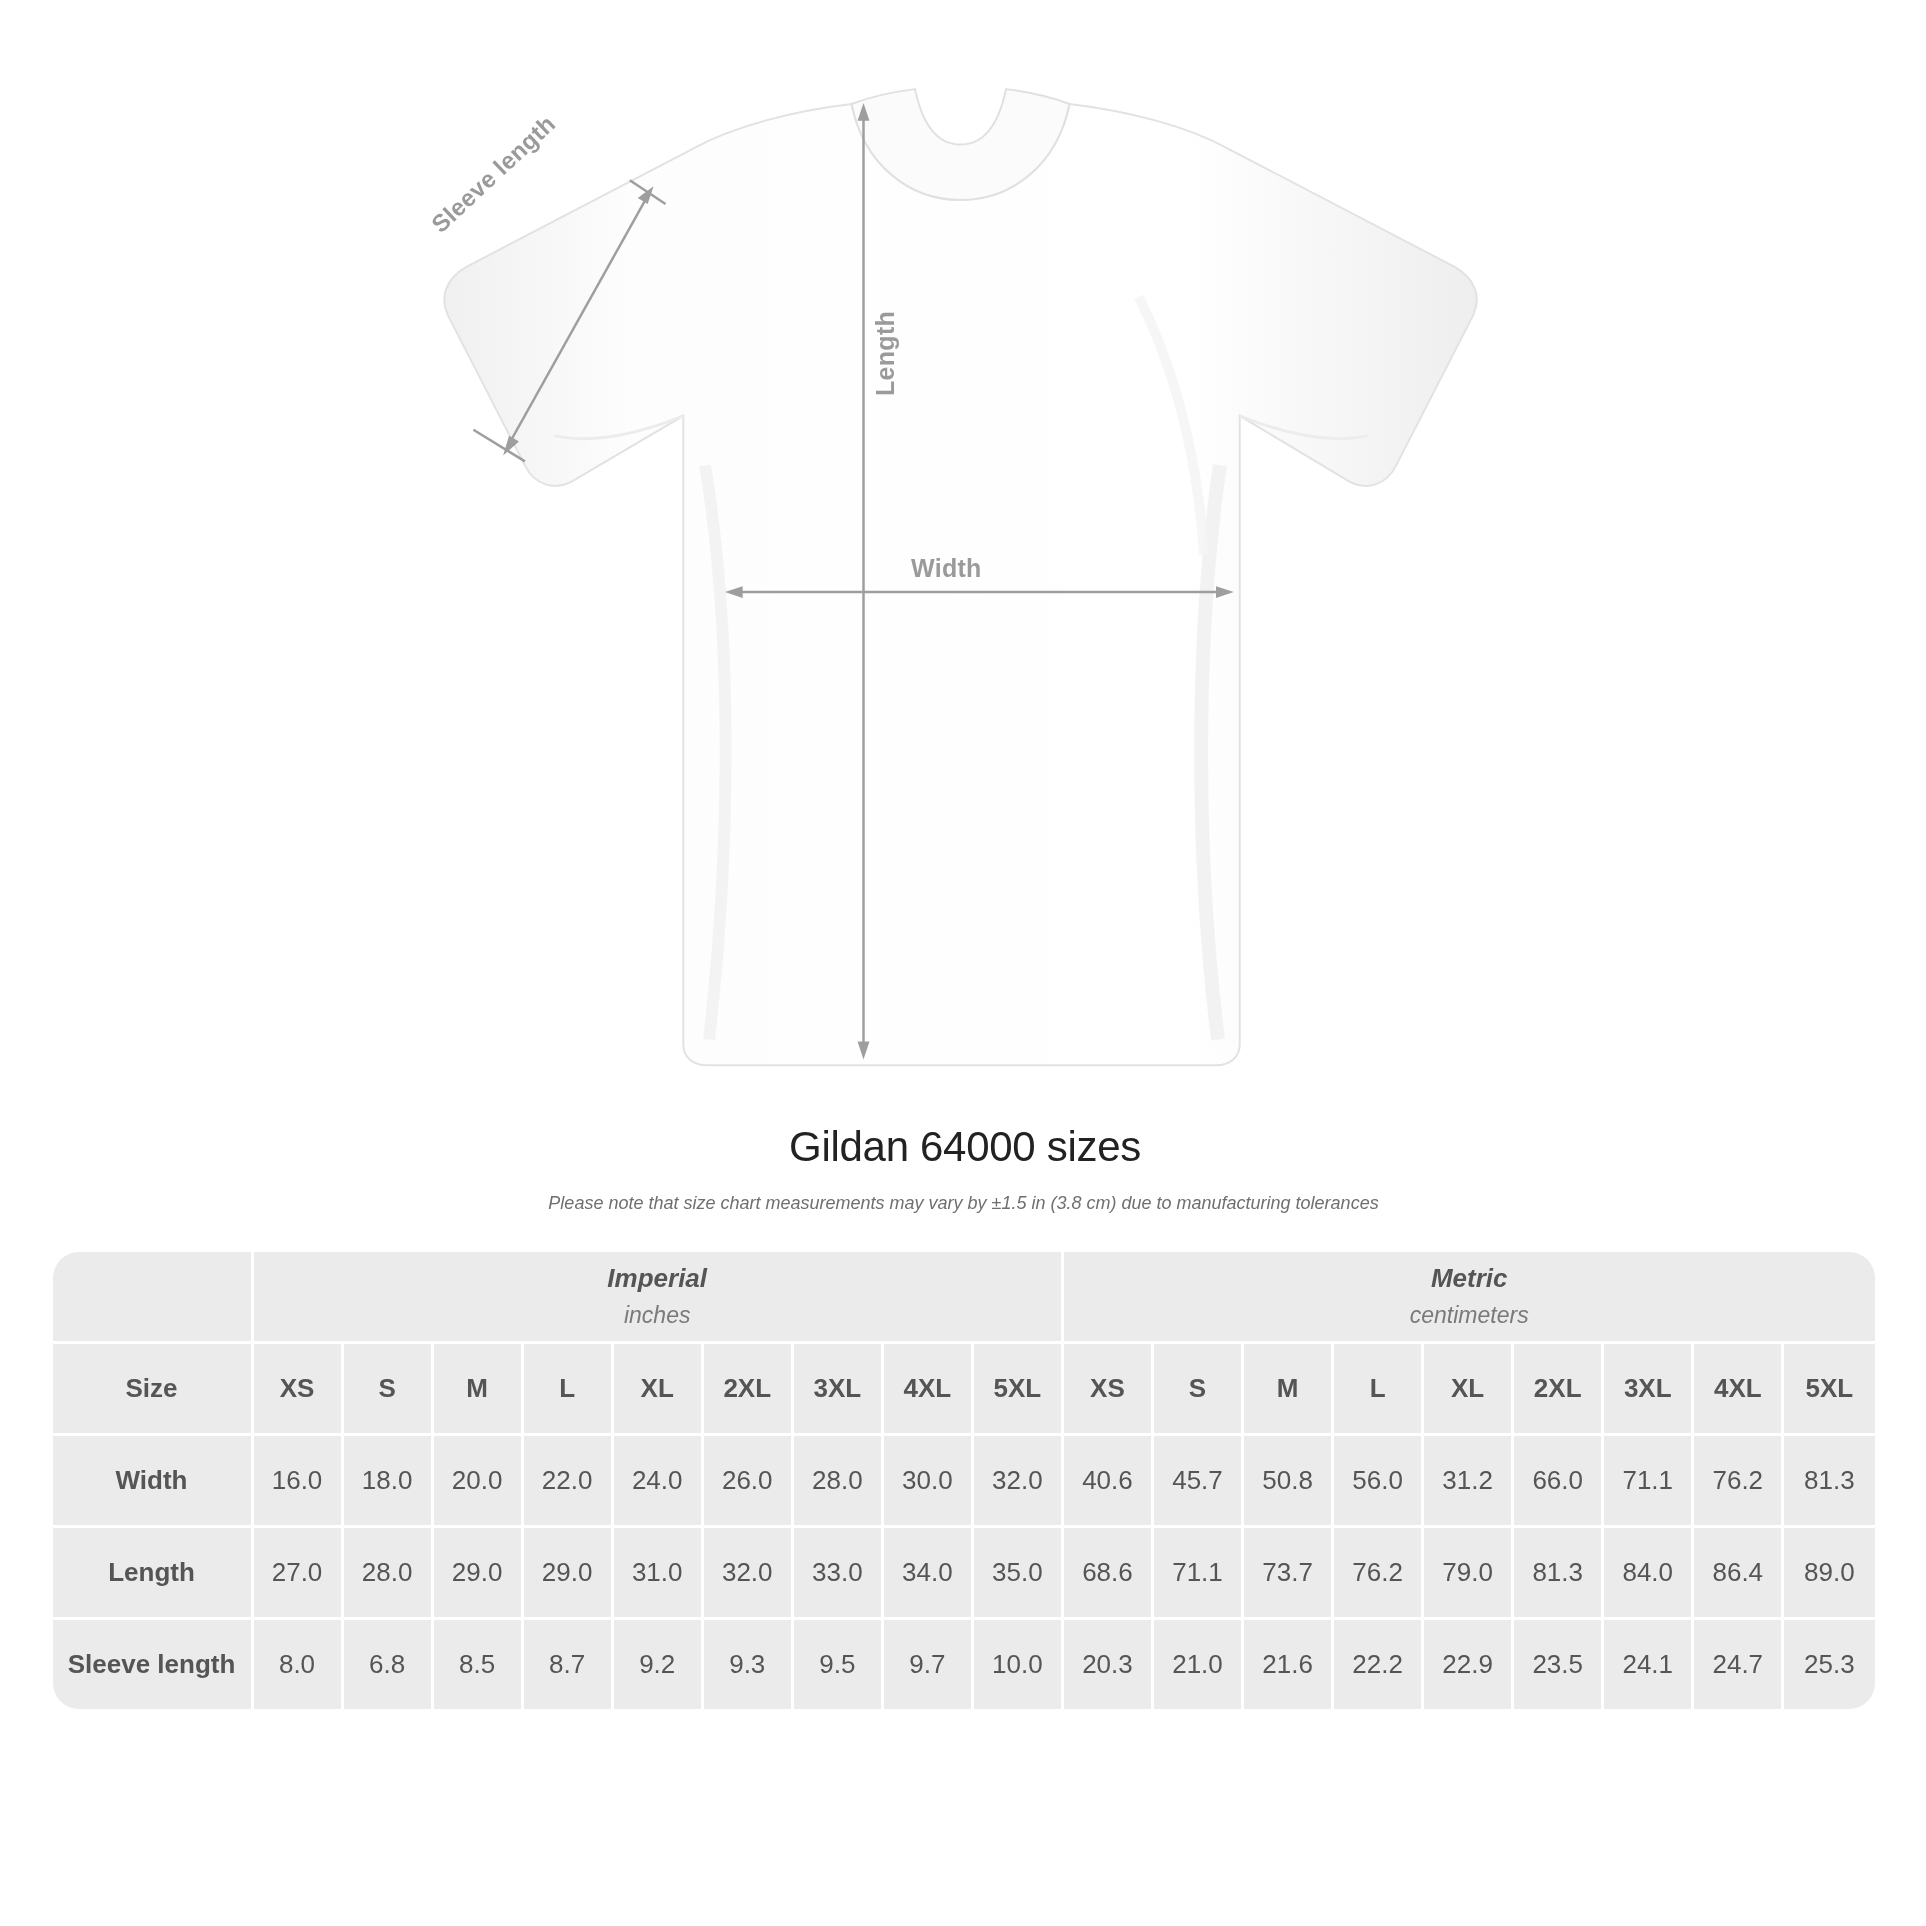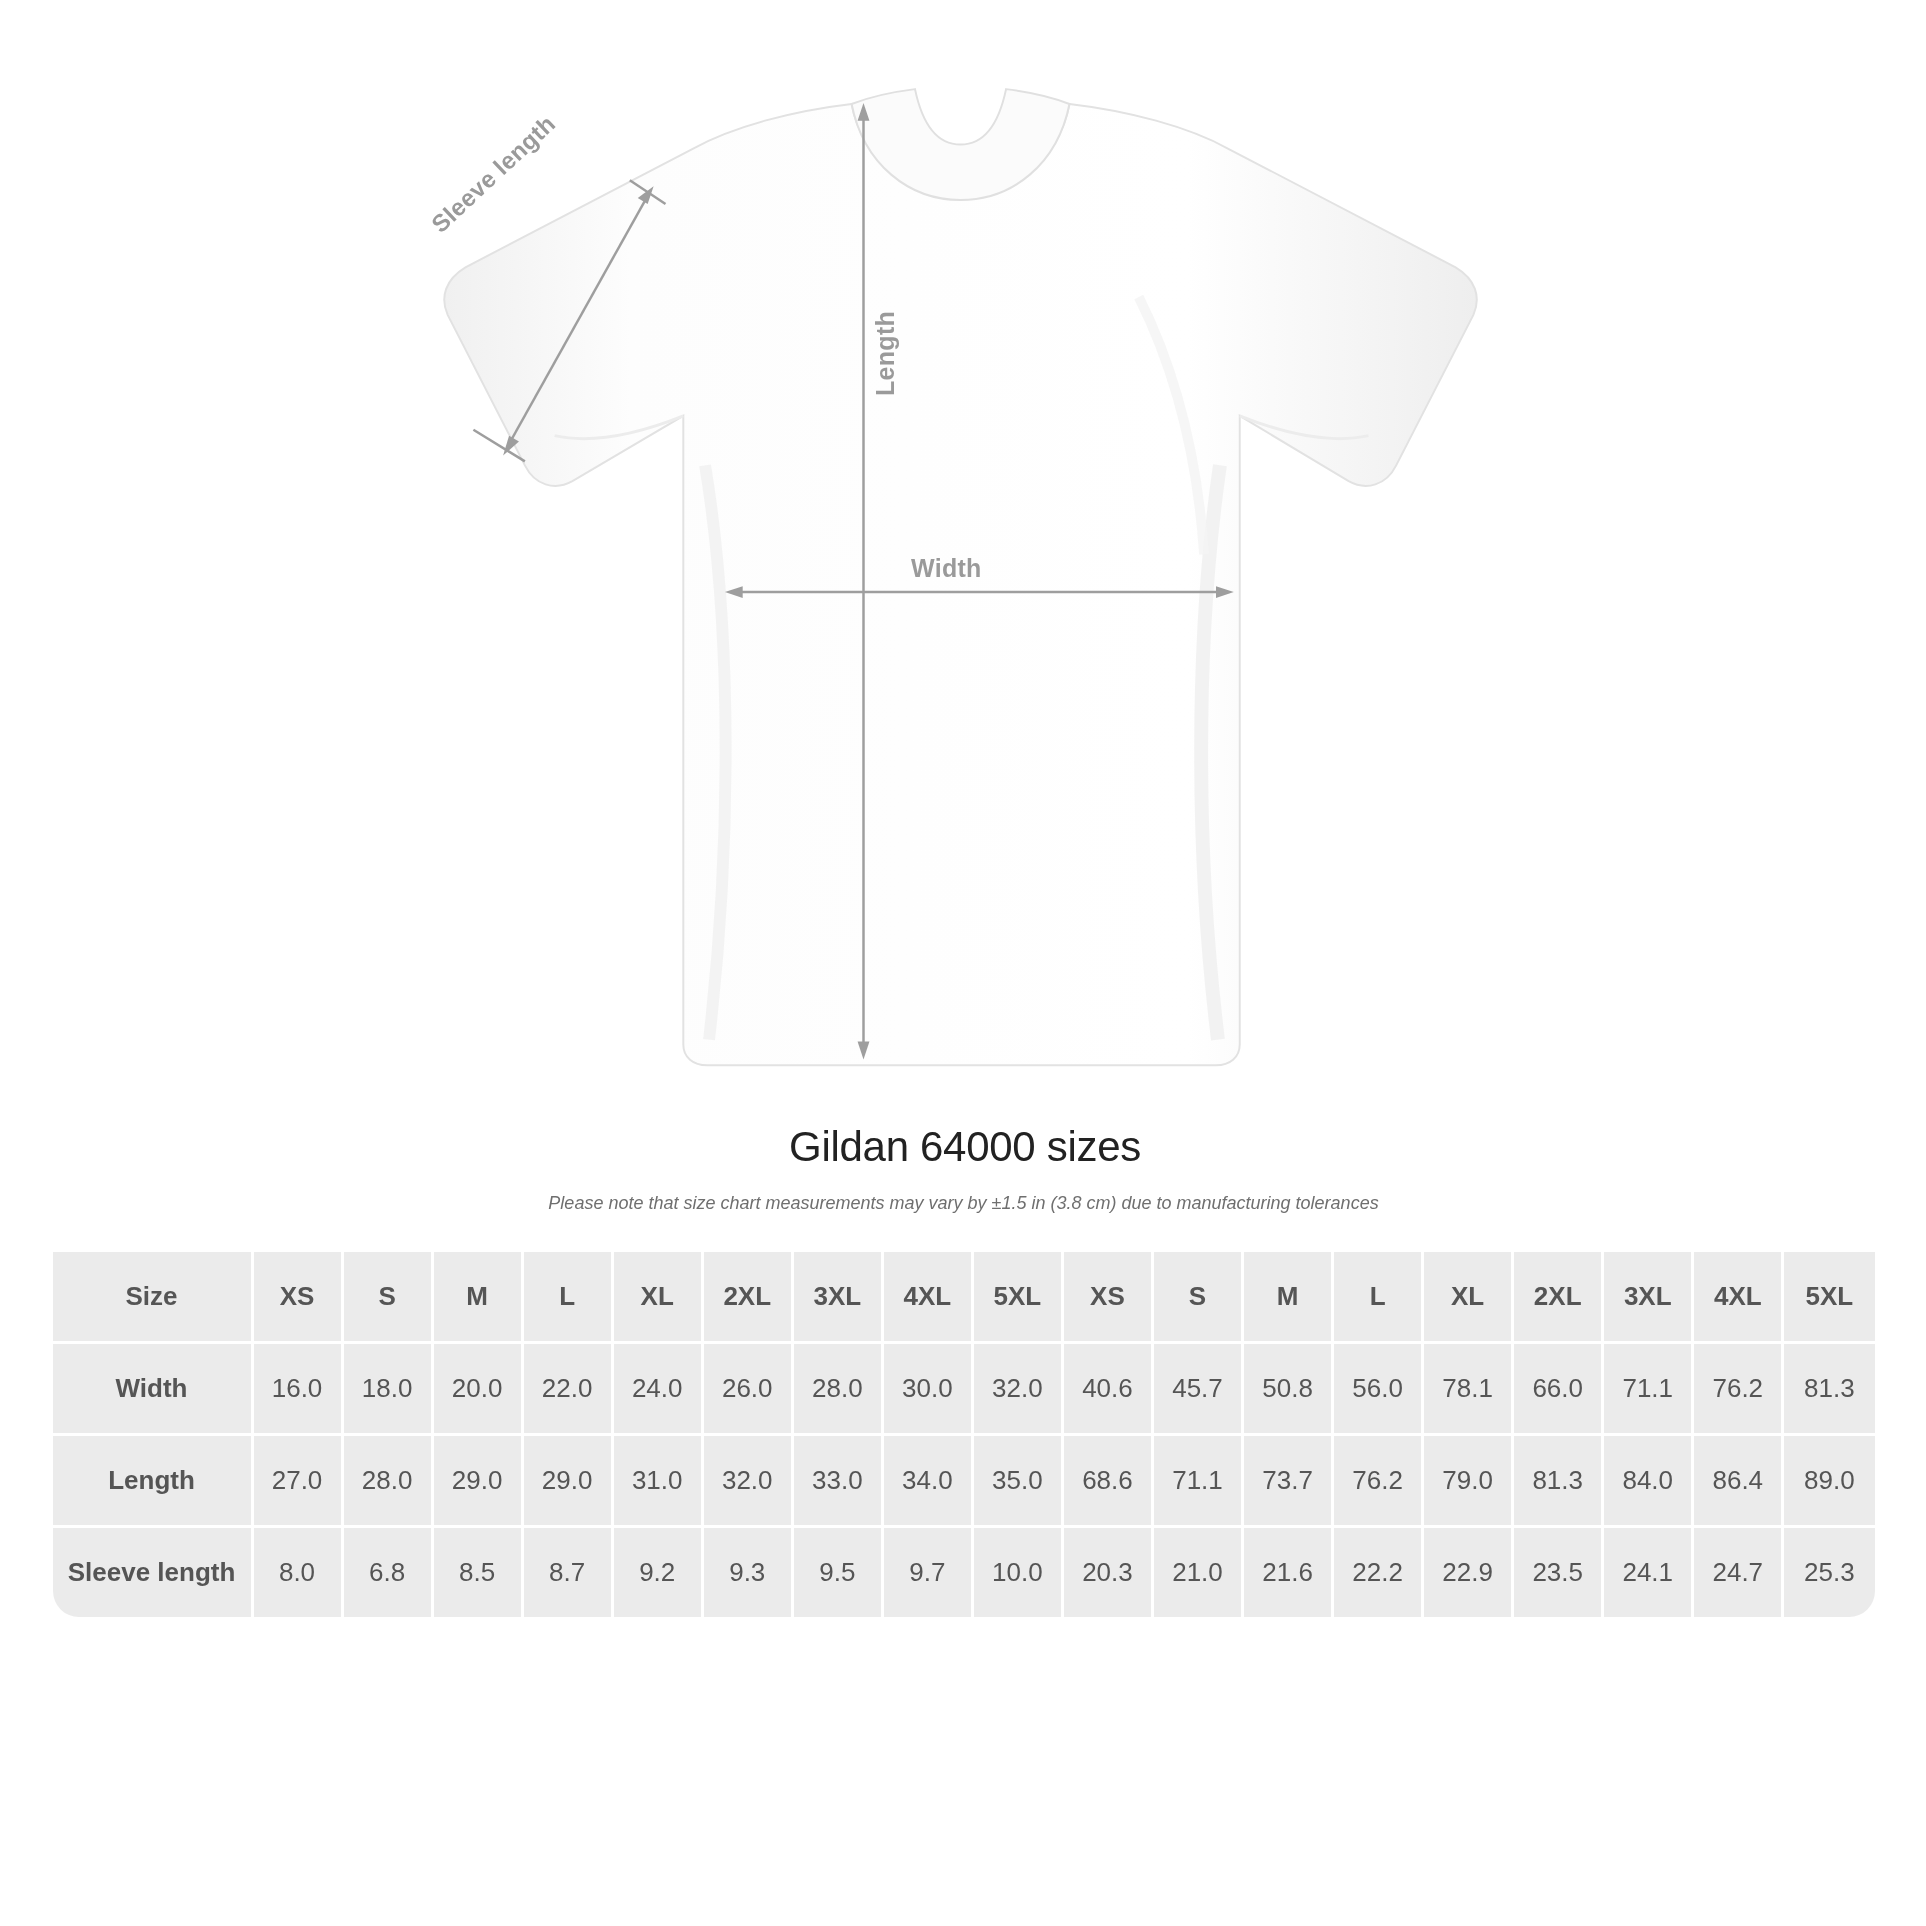--- a/index.html
+++ b/index.html
@@ -228,20 +228,31 @@
   </div>
 
   <div class="title-block">
     <h1 class="chart-title">Gildan 64000 sizes</h1>
     <p class="chart-note">Please note that size chart measurements may vary by ±1.5 in (3.8 cm) due to manufacturing tolerances</p>
   </div>
 
   <div class="table-wrap">
     <table class="size-table">
       <tbody>
+        <tr>
+          <td class="corner-cell unit-cell r-tl label-col"></td>
+          <td class="unit-cell" colspan="9">
+            <span>Imperial</span>
+            <span class="unit-sub">inches</span>
+          </td>
+          <td class="unit-cell r-tr" colspan="9">
+            <span>Metric</span>
+            <span class="unit-sub">centimeters</span>
+          </td>
+        </tr>
 
         <tr>
           <td class="size-head row-label label-col">Size</td>
           <td class="size-head">XS</td>
           <td class="size-head">S</td>
           <td class="size-head">M</td>
           <td class="size-head">L</td>
           <td class="size-head">XL</td>
           <td class="size-head">2XL</td>
           <td class="size-head">3XL</td>
@@ -266,21 +277,21 @@
           <td class="val">22.0</td>
           <td class="val">24.0</td>
           <td class="val">26.0</td>
           <td class="val">28.0</td>
           <td class="val">30.0</td>
           <td class="val">32.0</td>
           <td class="val">40.6</td>
           <td class="val">45.7</td>
           <td class="val">50.8</td>
           <td class="val">56.0</td>
-          <td class="val">78.1</td>
+          <td class="val">31.2</td>
           <td class="val">66.0</td>
           <td class="val">71.1</td>
           <td class="val">76.2</td>
           <td class="val">81.3</td>
         </tr>
 
         <tr>
           <td class="row-label label-col">Length</td>
           <td class="val">27.0</td>
           <td class="val">28.0</td>

